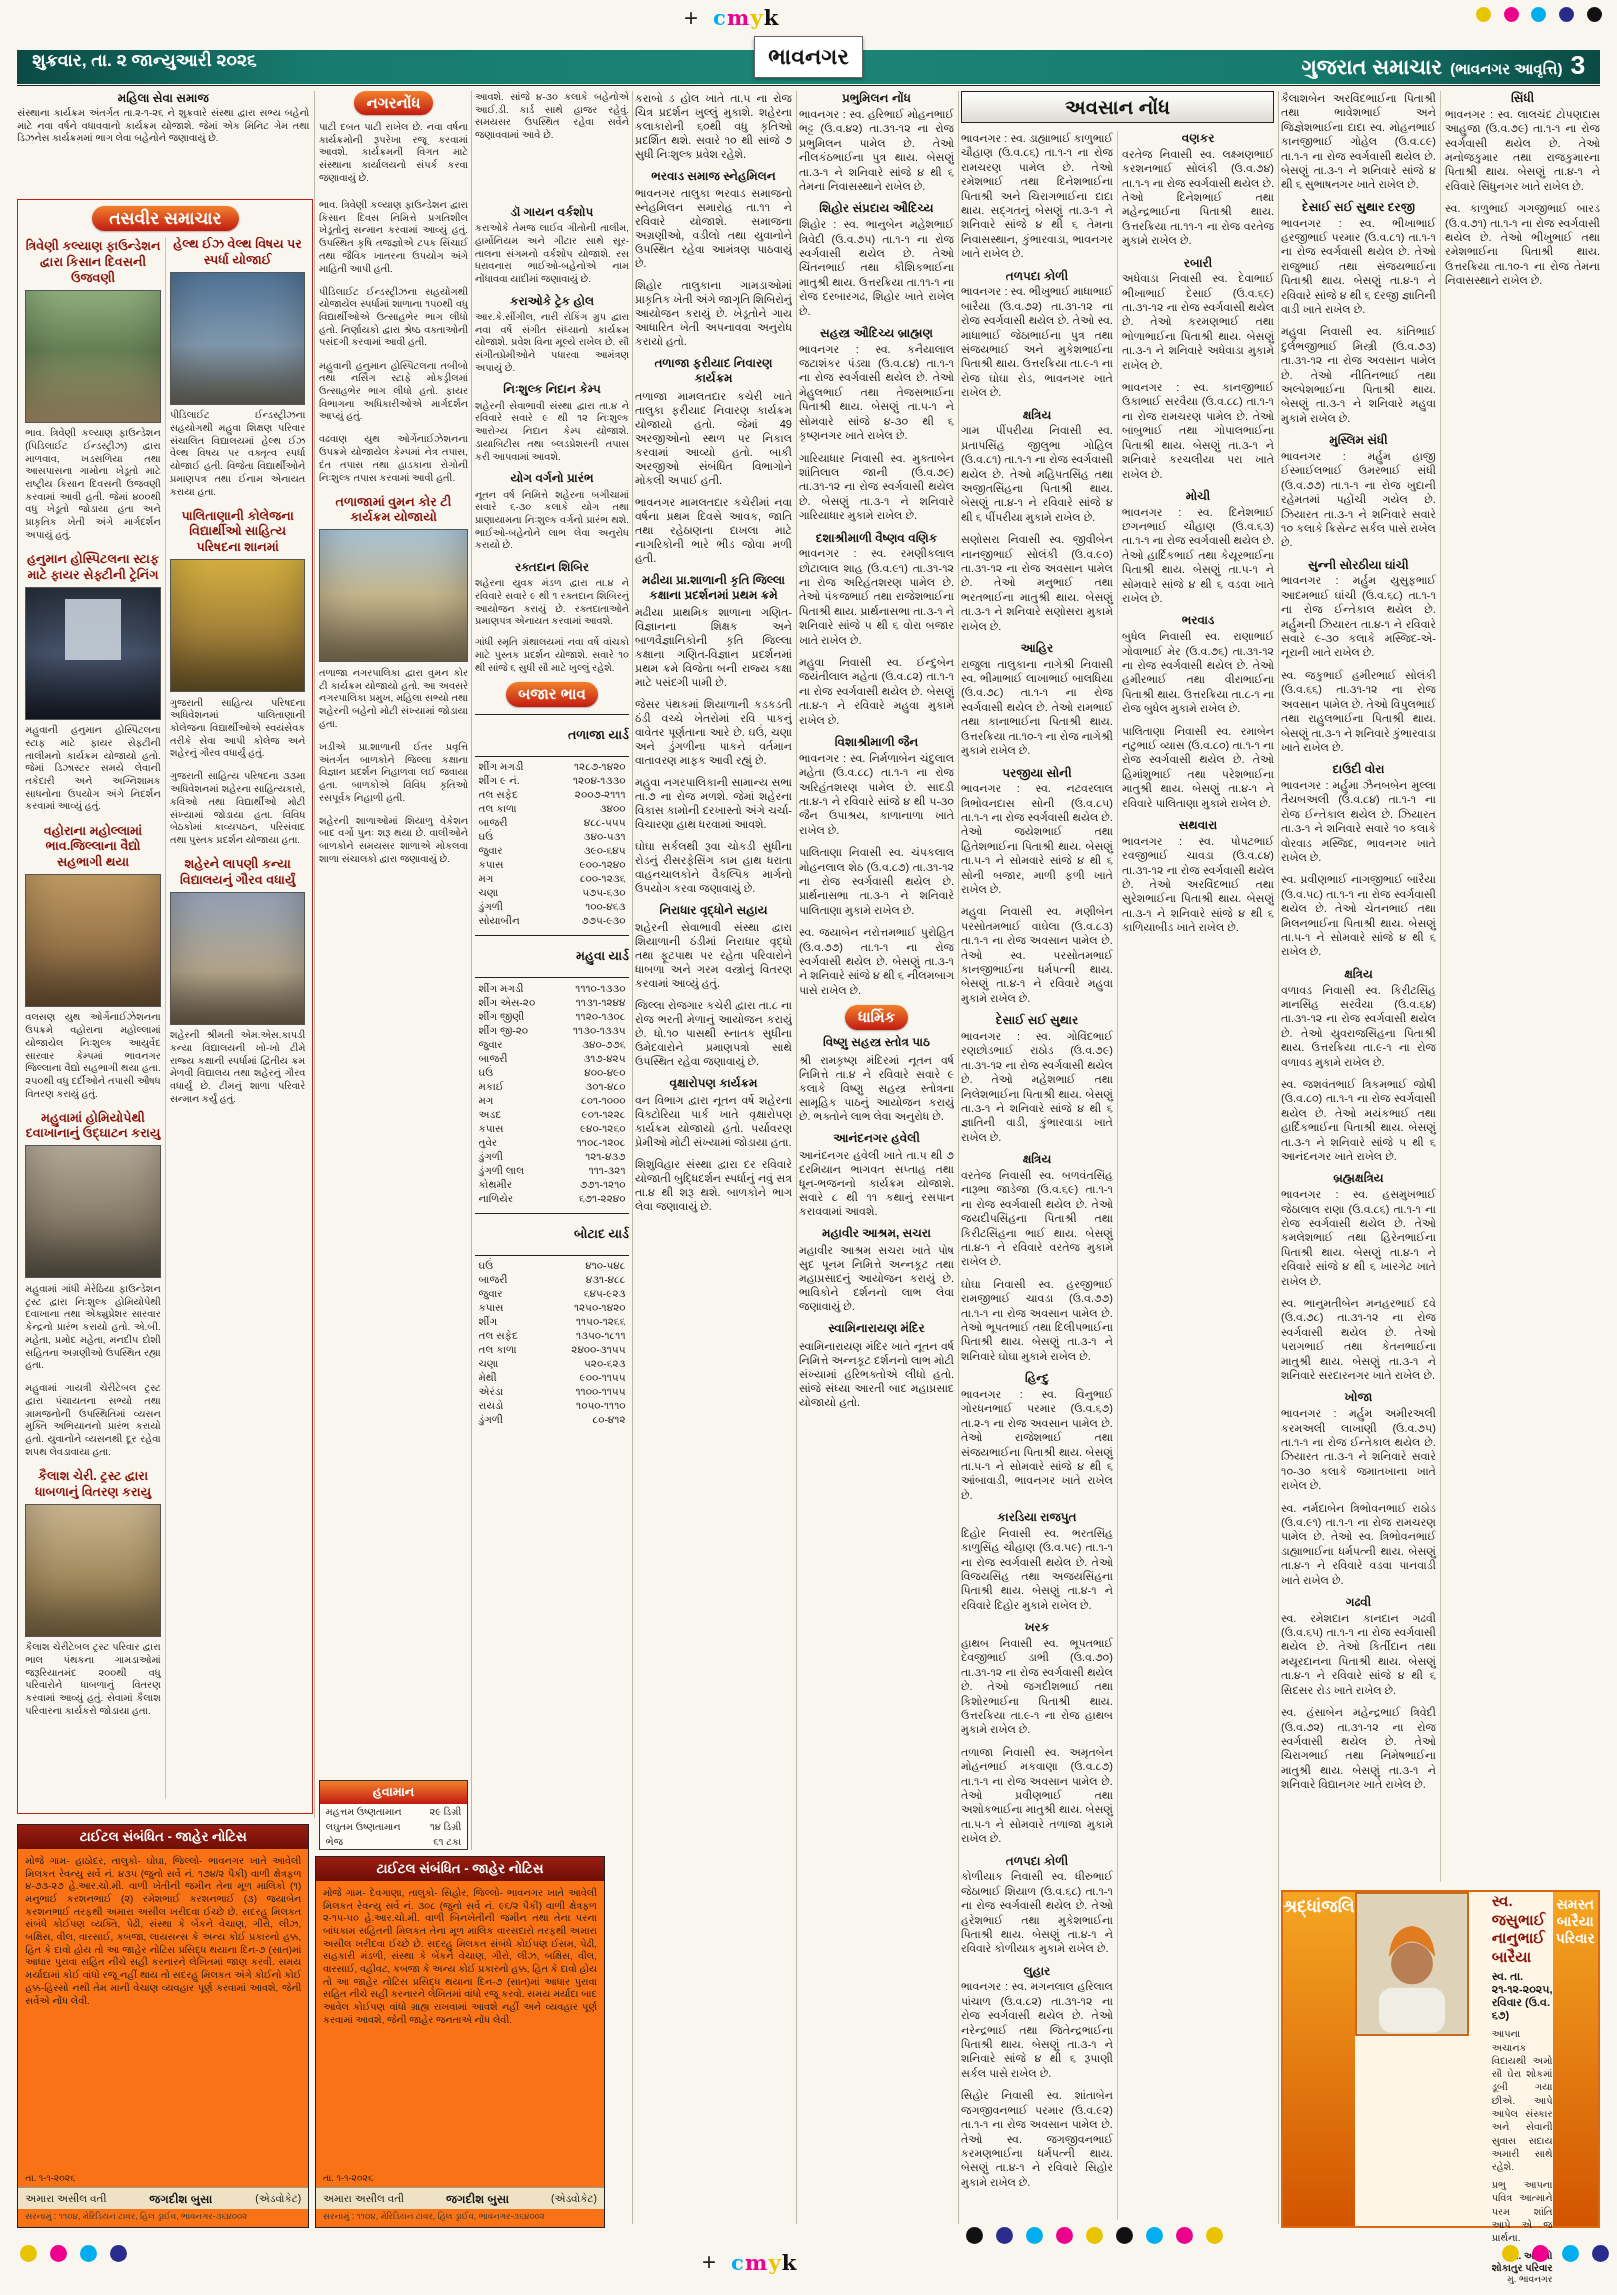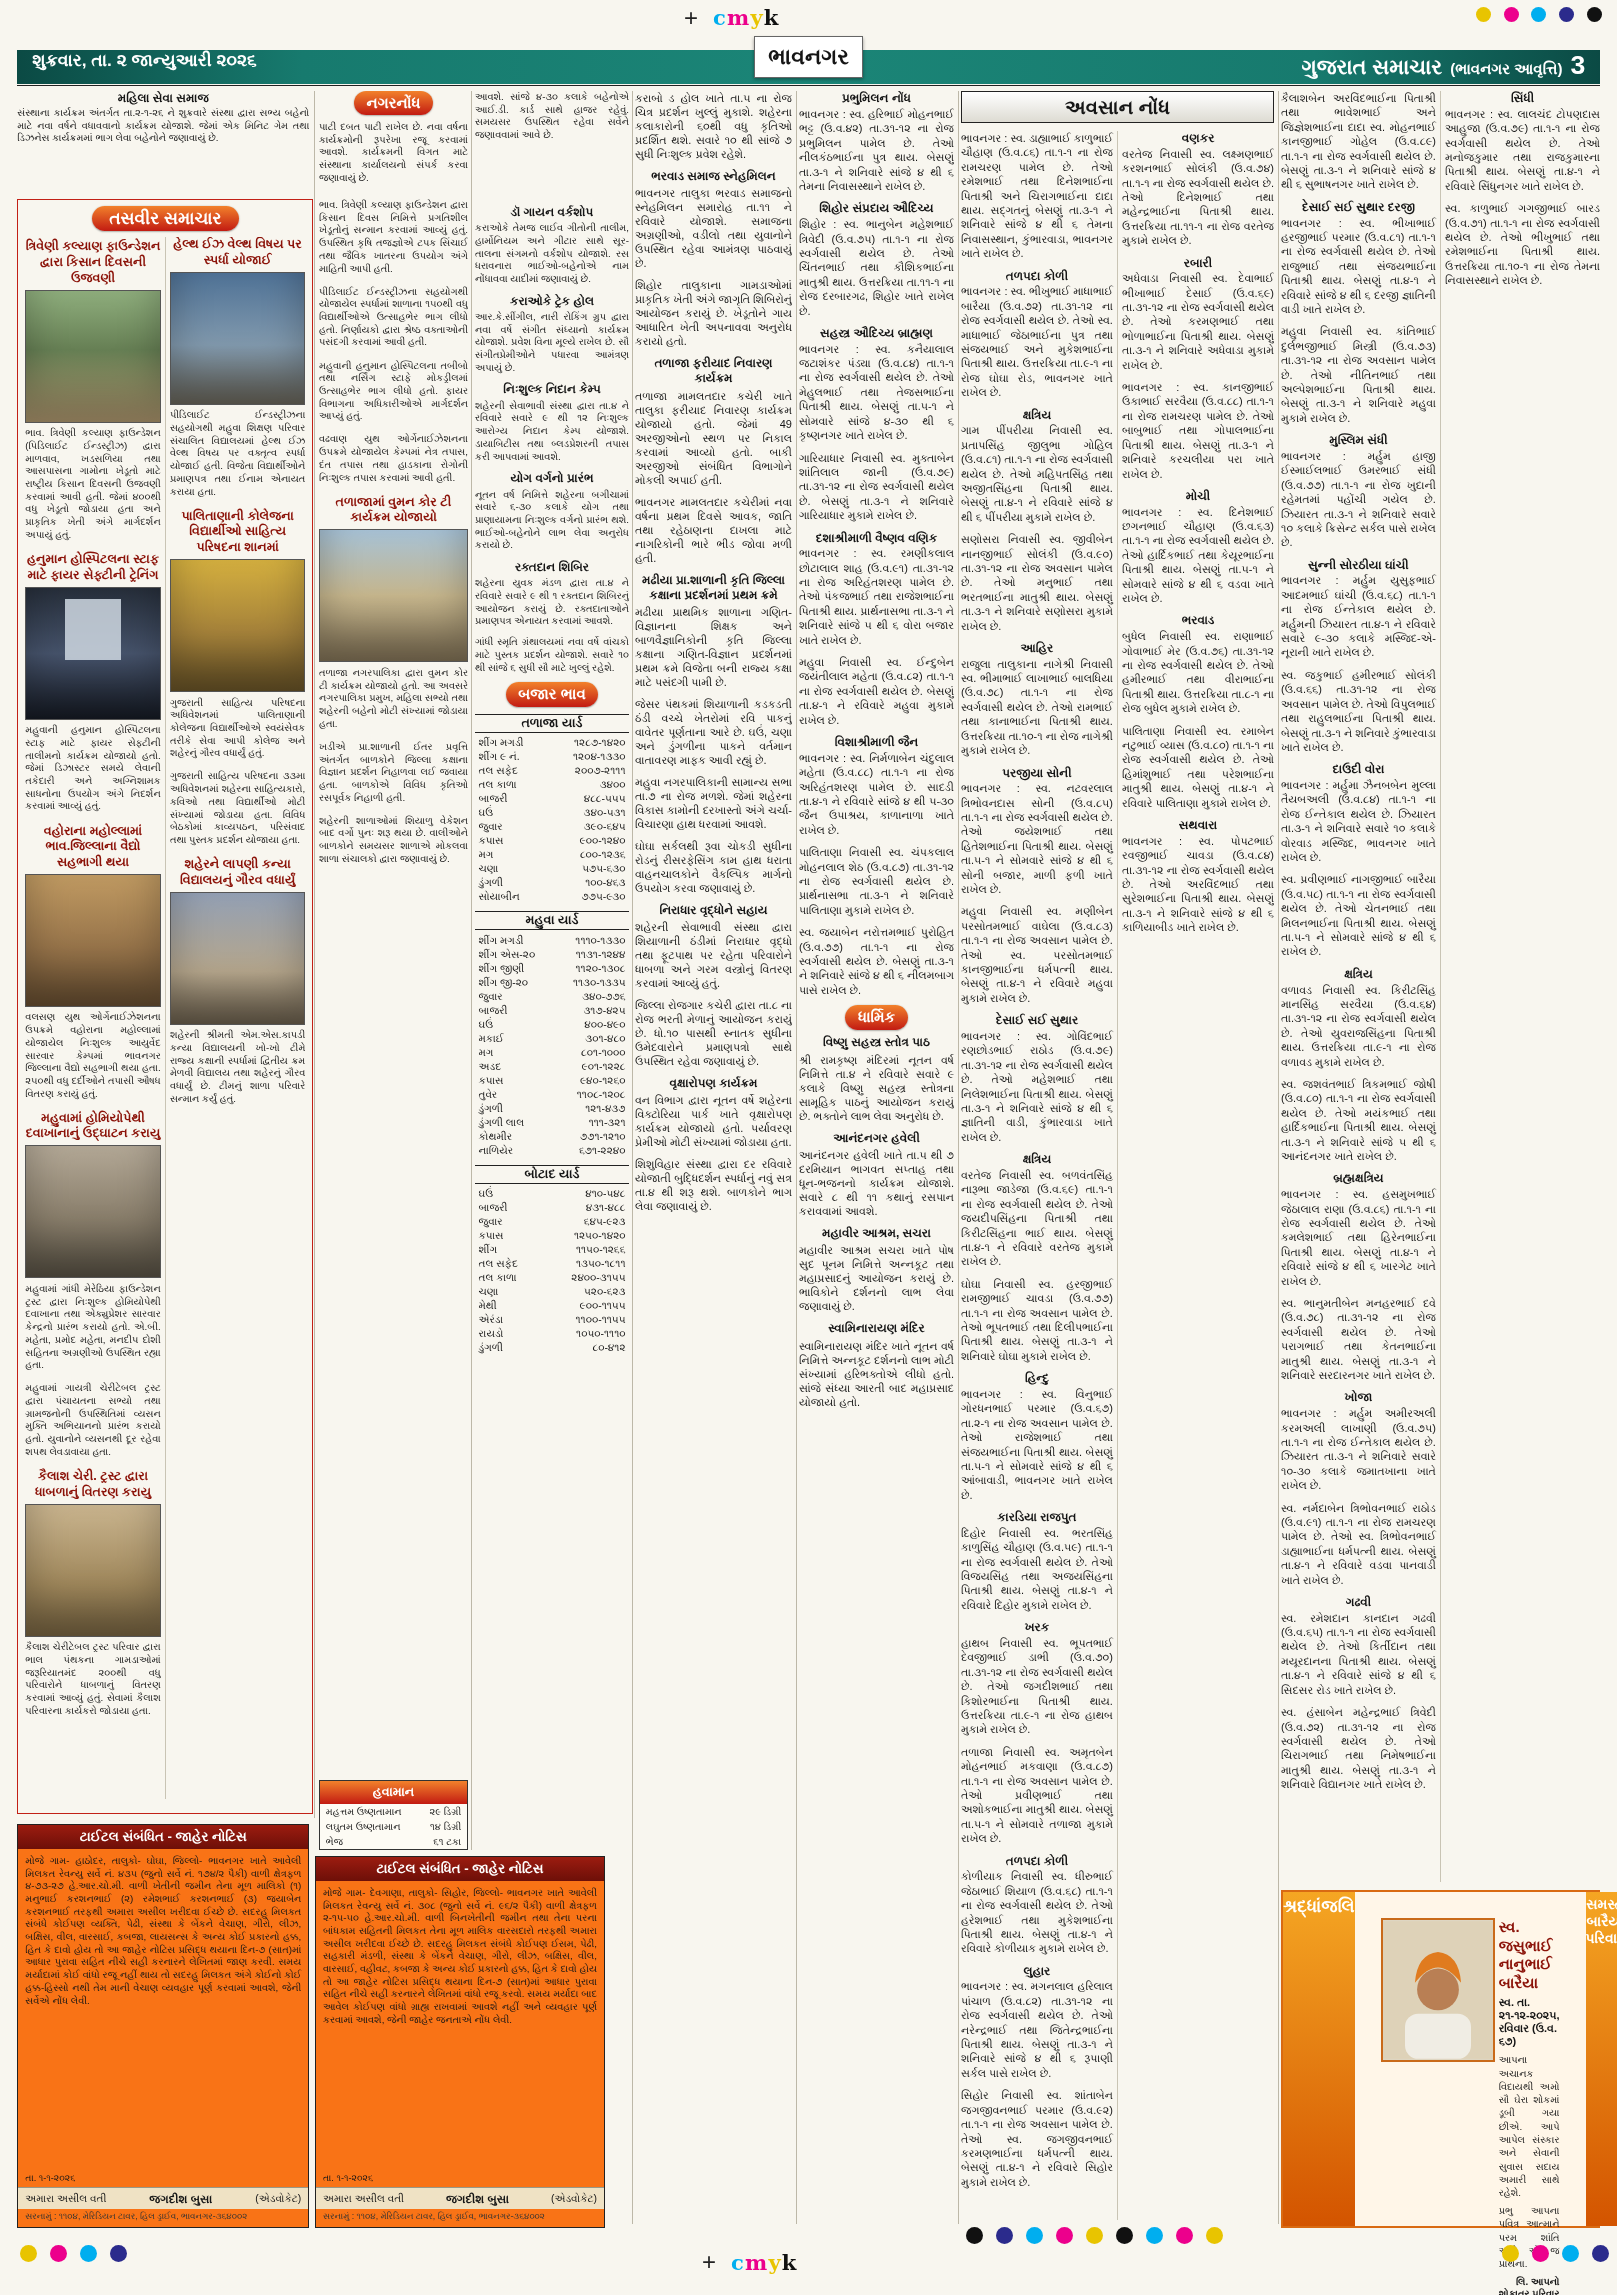--- a/index.html
+++ b/index.html
@@ -49,21 +49,21 @@
 .ph-photo[data-v="7"]{background:linear-gradient(180deg,#d4af3f,#a5823a 55%,#6d5729)}
 .ph-photo[data-v="8"]{background:linear-gradient(180deg,#a7c2d6,#c5b58c 50%,#87775a)}
 .ph-photo[data-v="9"]{background:linear-gradient(180deg,#93a0b4,#b5a68c 60%,#6f6350)}
 .ph-photo[data-v="3"]::after{content:"";display:block;width:42%;height:46%;background:#cfd8e2;margin:11.6px auto 0;opacity:.85}
 .tasveer-box{border:1.7px solid #c22016;padding:5.8px 7px 7px}
 
 .h-item{font-weight:bold;font-size:12px;line-height:15px;text-align:center;margin:5.8px 0 2.3px}
 .h-item:empty{display:none}
 .col-item{margin-bottom:8px}
 
-.m-yard{font-weight:bold;font-size:12.7px;text-align:center;border-top:1.2px solid #222;border-bottom:0.6px solid #222;margin:7px 0 3.5px;padding:1px 0}
+.m-yard{font-weight:bold;font-size:12.7px;text-align:right;border-top:1.2px solid #222;border-bottom:0.6px solid #222;margin:7px 0 3.5px;padding:13px 0}
 .m-row{display:flex;justify-content:space-between;font-size:10.4px;line-height:14px;padding:0 3.5px}
 
 .weather{border:1.2px solid #333;background:#fdfbf4}
 .weather-head{background:linear-gradient(180deg,#f2812b,#c21b12);color:#fff;font-weight:bold;font-size:12.7px;text-align:center;padding:4px 0}
 .w-row{display:flex;justify-content:space-between;font-size:9.8px;line-height:15px;padding:0 5.8px}
 
 .avsan-head{display:flex;align-items:center;justify-content:center;background:linear-gradient(180deg,#ffffff,#dddbd2);border:1.7px double #222;font-weight:bold;font-size:19.6px}
 .obit{break-inside:avoid;margin-bottom:8px}
 .ob-h{font-weight:bold;font-size:12px;text-align:center;margin:2.3px 0 1.7px}
 .ob-h:empty{display:none}
@@ -72,21 +72,21 @@
 .notice{border:1.2px solid #222;background:#f97316;display:flex;flex-direction:column}
 .notice-head{background:linear-gradient(180deg,#9c1c10,#6d0f08);color:#fff;text-align:center;font-weight:bold;font-size:13.3px;padding:4px 2.3px}
 .notice-body{font-size:9.8px;line-height:12.7px;text-align:justify;padding:5.8px 7px;flex:1;overflow:hidden}
 .notice-date{font-size:9.2px;padding:0 7px 3.5px}
 .sign-strip{display:flex;justify-content:space-between;align-items:center;background:#efe2c4;border-top:0.6px solid #998;padding:3.5px 7px;font-size:10.4px}
 .sign-name{font-weight:bold;font-size:11.6px}
 .notice-addr{font-size:8.7px;padding:2.3px 7px 4.6px;color:#333}
 
 .shr{border:2.9px double #d96a12;background:#fff6e8;display:flex;}
 .shr-head{background:linear-gradient(180deg,#f5a623,#d35400);color:#fff;font-weight:bold;font-size:17.3px;text-align:center;padding:3.5px 0}
-.shr-mid{display:flex;gap:4px;padding:26px;flex:1}
+.shr-mid{display:flex;gap:23px;padding:0;flex:1}
 .shr-photo{width:114px;height:144px;border:2.3px solid #c96a1a;background:#ded6c2;flex:0 0 auto}
 .shr-right{flex:1}
 .shr-name{color:#8b1208;font-weight:bold;font-size:15px;line-height:18.5px;margin-bottom:3.5px}
 .shr-date{font-weight:bold;font-size:11px;margin-bottom:5.8px}
 .shr-line{font-size:9.8px;line-height:13.3px;text-align:justify;margin-bottom:4.6px}
 .shr-sign{font-size:9.8px;text-align:right;margin-top:5.8px;font-weight:bold}
 .shr-place{font-size:9.2px;text-align:right}
 .shr-foot{background:linear-gradient(180deg,#f5a623,#d35400);color:#fff;font-weight:bold;font-size:14px;text-align:center;padding:3.5px 0}
 </style>
 </head>

